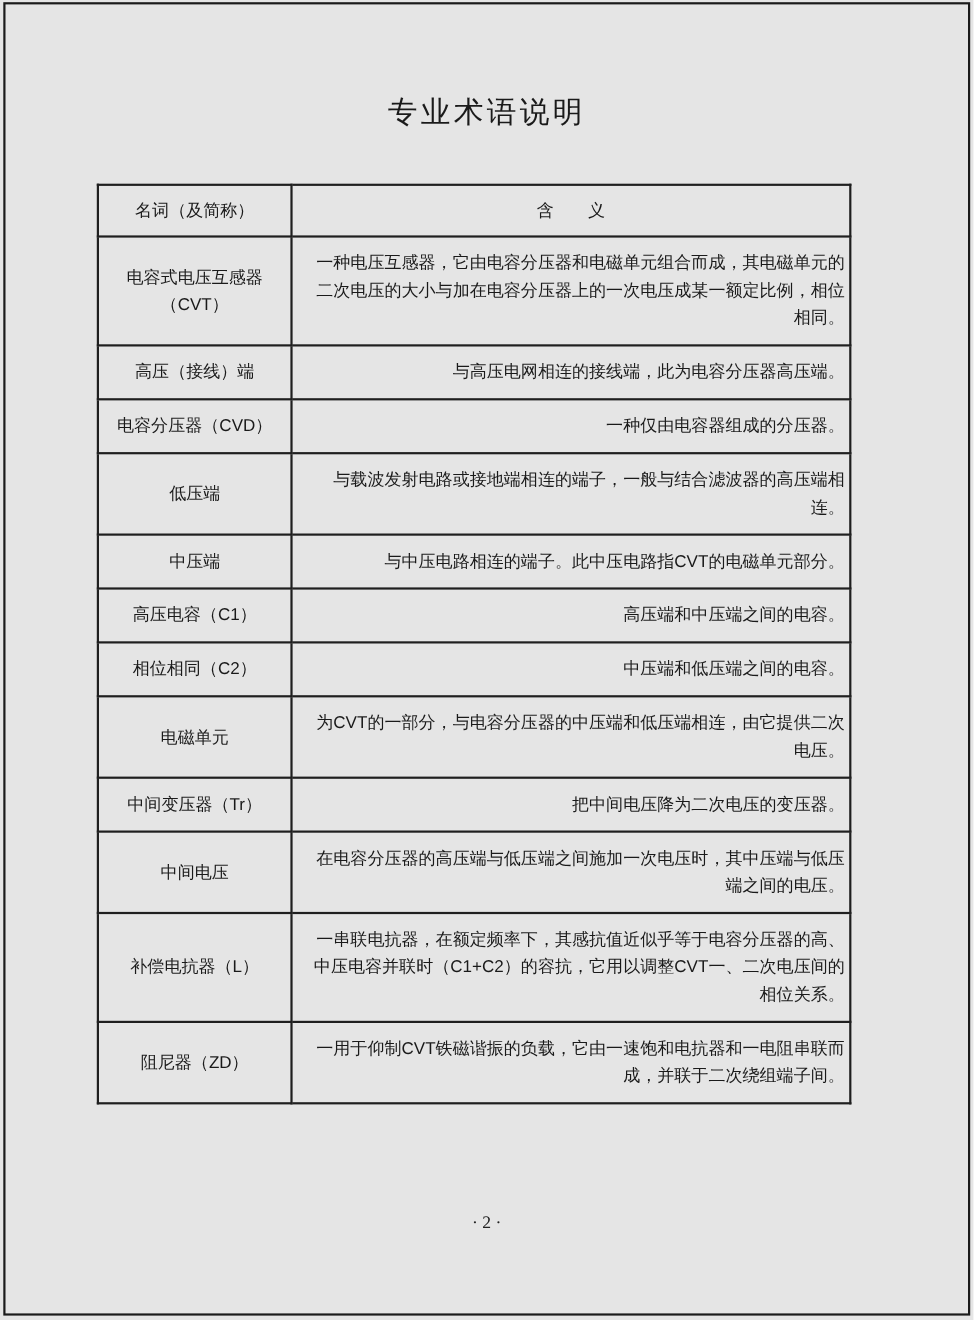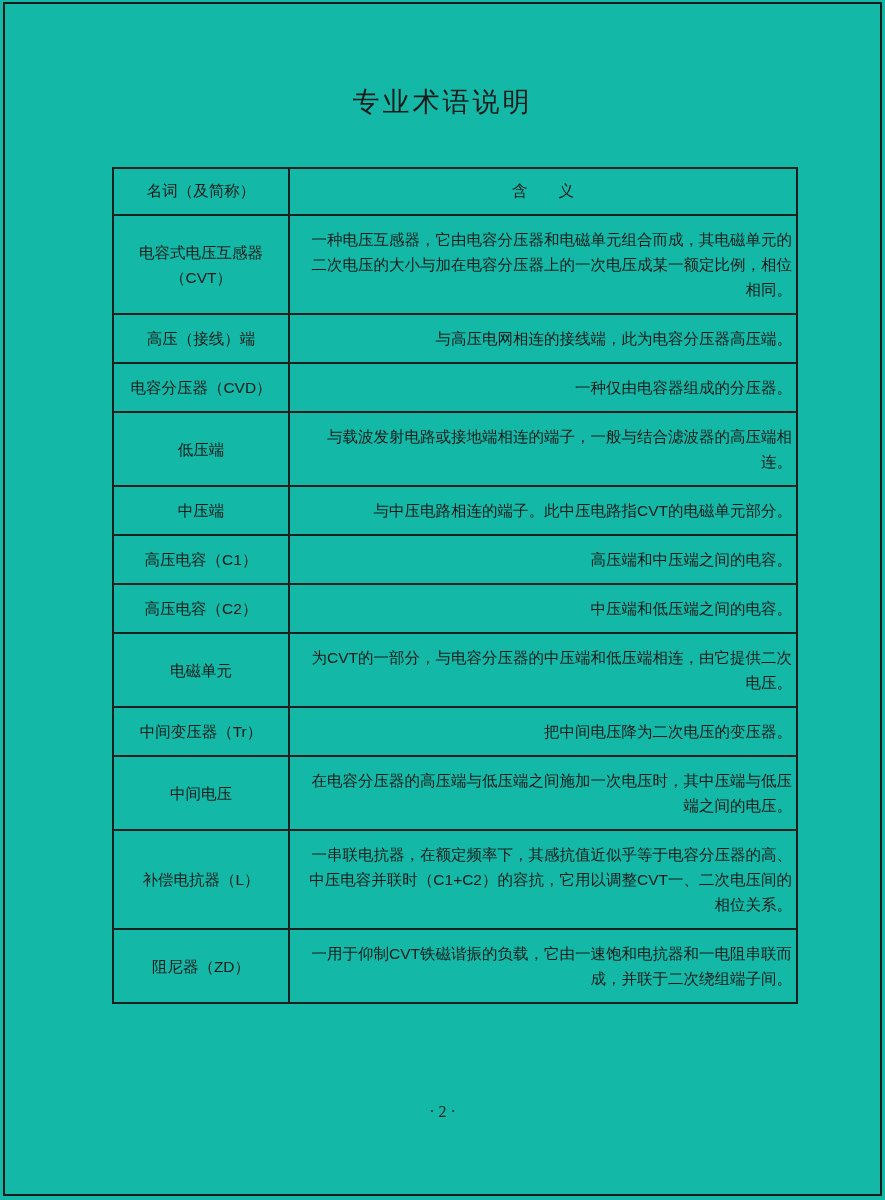--- a/index.html
+++ b/index.html
@@ -4,21 +4,21 @@
 <style>
   html, body {
     margin: 0;
     padding: 0;
     background: #ffffff;
   }
   .page {
     position: relative;
     width: 885px;
     height: 1200px;
-    background: #14b8a6;
+    background: #e5e5e5;
     font-family: "Liberation Sans", sans-serif;
     color: #1c1c1c;
     overflow: hidden;
   }
   .frame {
     position: absolute;
     top: 2px;
     left: 3px;
     right: 3px;
     bottom: 4px;
@@ -41,21 +41,21 @@
     left: 104px;
     width: 778px;
     font-size: 15.5px;
     line-height: 20px;
     white-space: nowrap;
     color: #1a1a1a;
   }
   table.terms {
     position: absolute;
     top: 167px;
-    left: 112px;
+    left: 88px;
     width: 684px;
     border-collapse: collapse;
     table-layout: fixed;
   }
   table.terms th,
   table.terms td {
     border: 2px solid #1f1f1f;
     font-size: 15.5px;
     font-weight: normal;
     color: #1a1a1a;
@@ -130,21 +130,21 @@
       </tr>
       <tr>
         <td class="term">中压端</td>
         <td class="meaning">与中压电路相连的端子。此中压电路指CVT的电磁单元部分。</td>
       </tr>
       <tr>
         <td class="term">高压电容（C1）</td>
         <td class="meaning">高压端和中压端之间的电容。</td>
       </tr>
       <tr>
-        <td class="term">高压电容（C2）</td>
+        <td class="term">相位相同（C2）</td>
         <td class="meaning">中压端和低压端之间的电容。</td>
       </tr>
       <tr>
         <td class="term">电磁单元</td>
         <td class="meaning">为CVT的一部分，与电容分压器的中压端和低压端相连，由它提供二次电压。</td>
       </tr>
       <tr>
         <td class="term">中间变压器（Tr）</td>
         <td class="meaning">把中间电压降为二次电压的变压器。</td>
       </tr>

